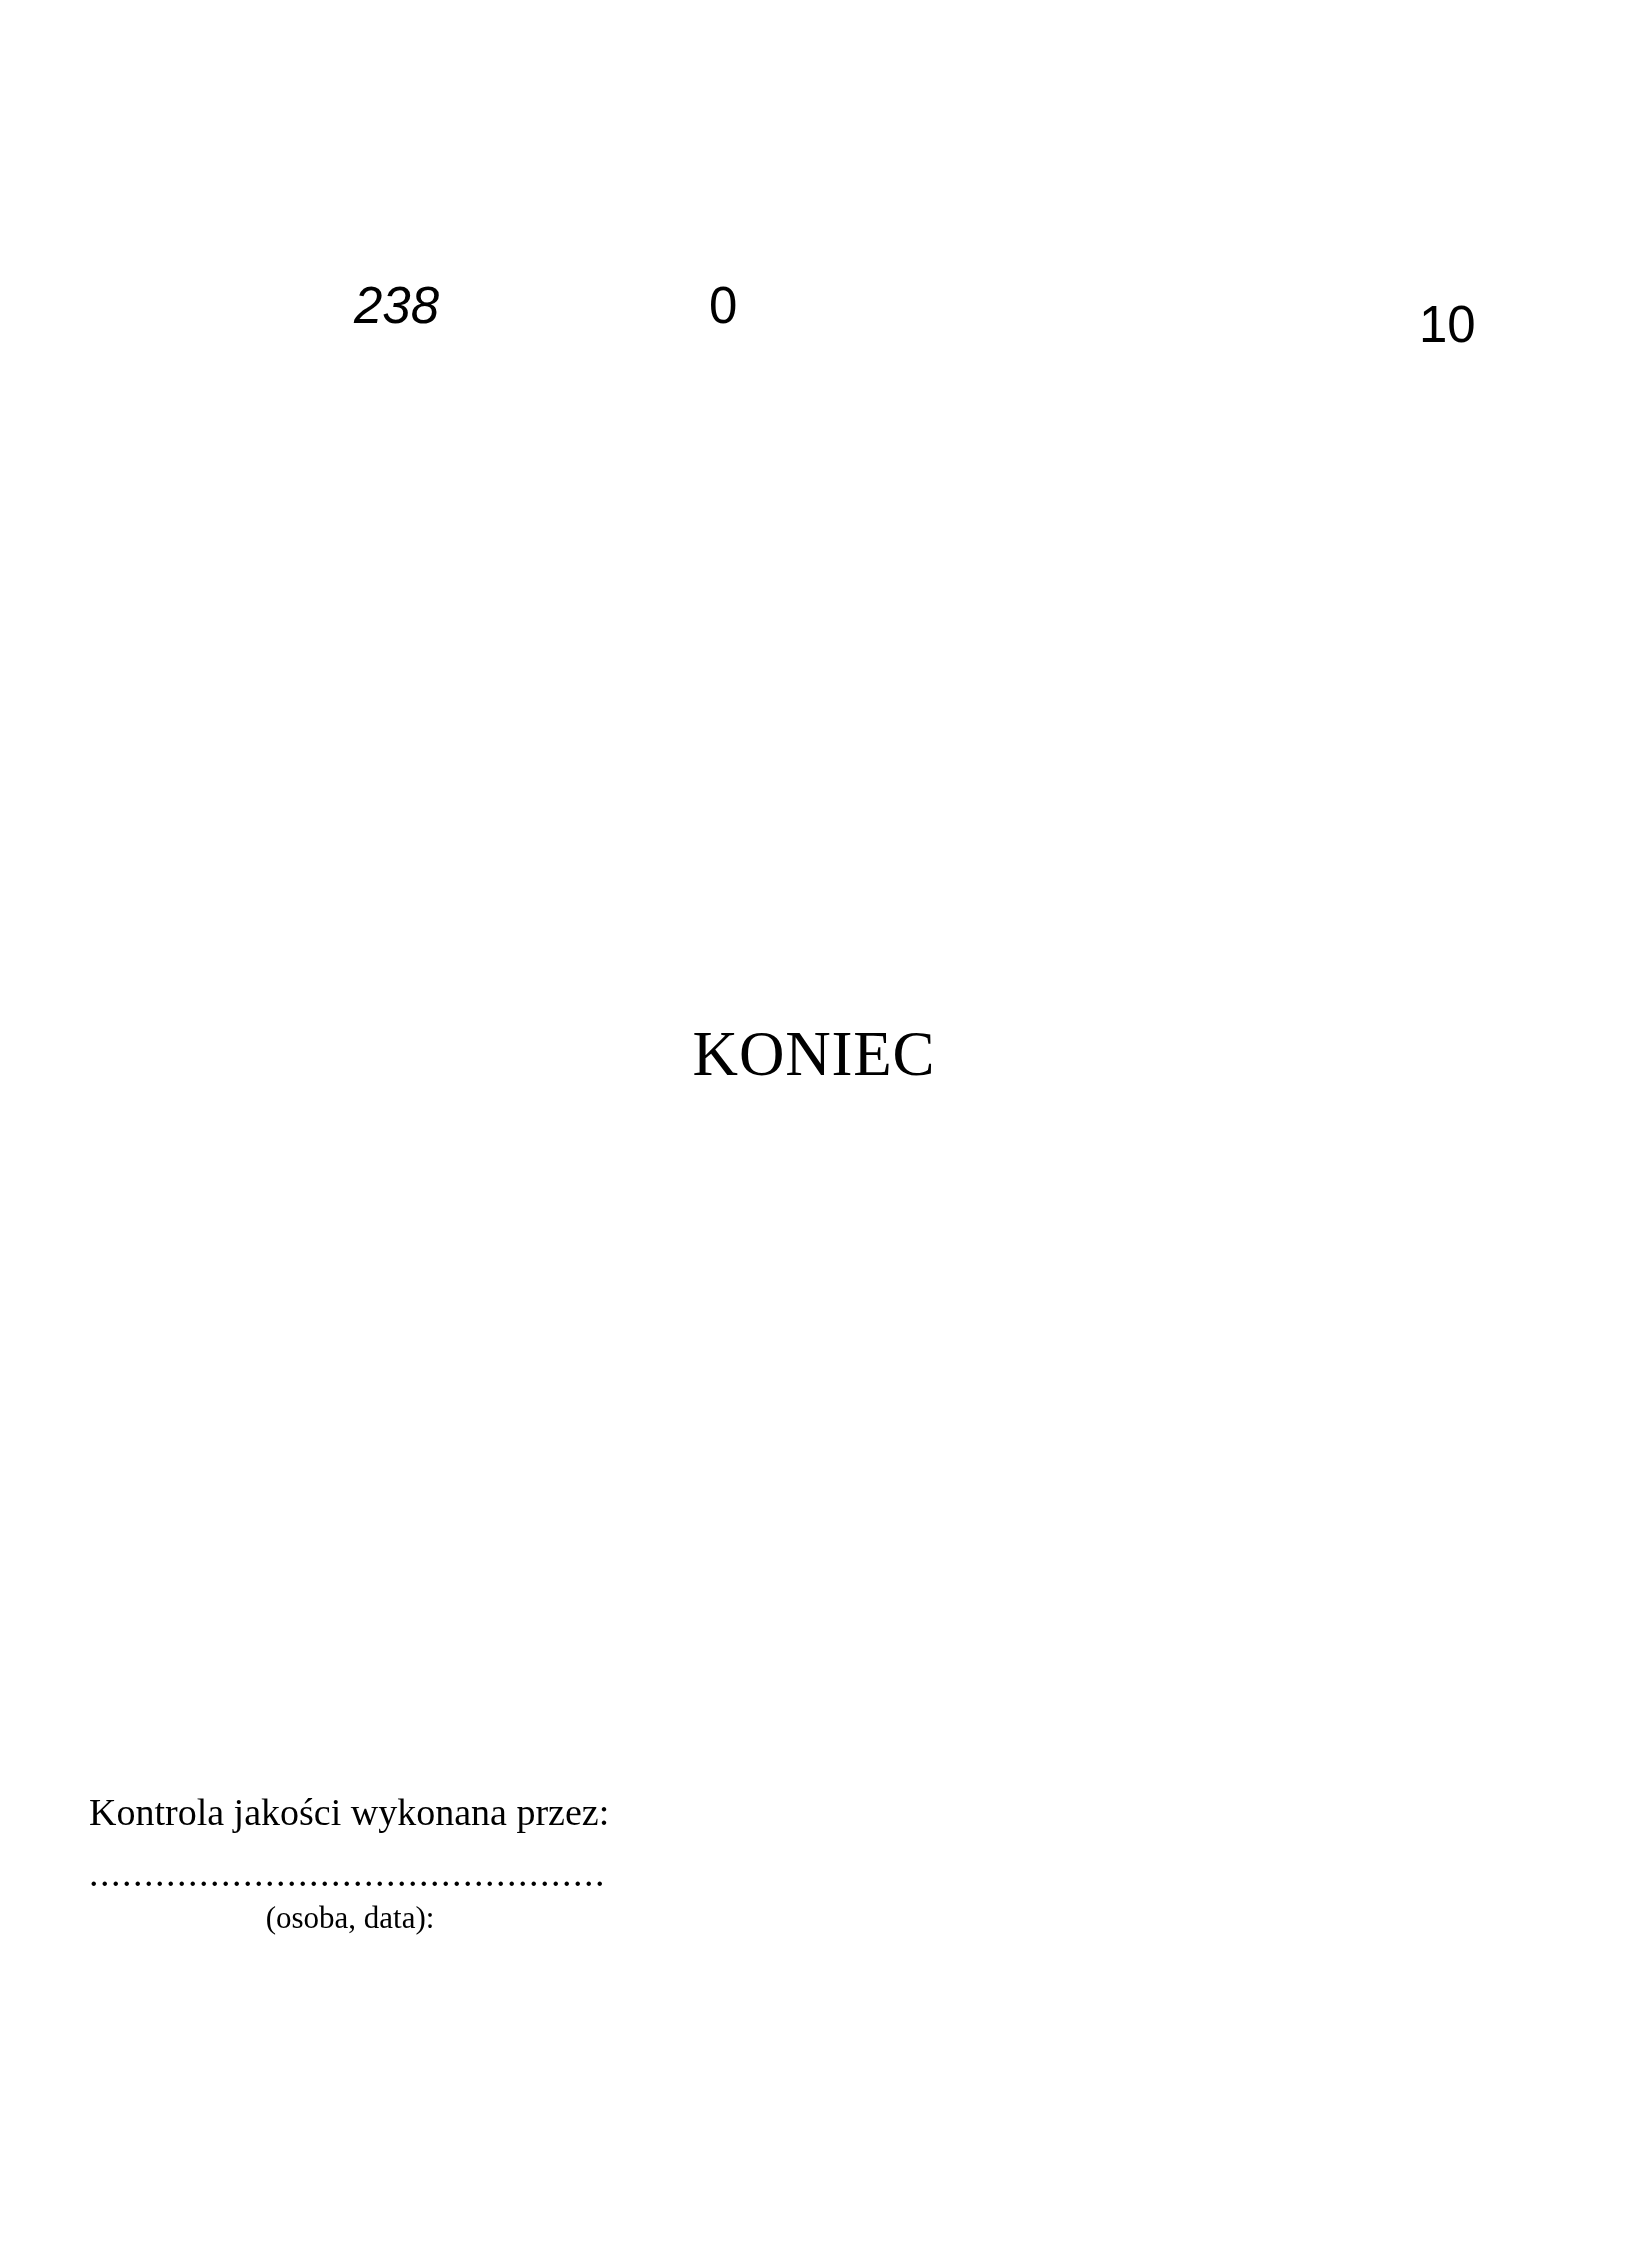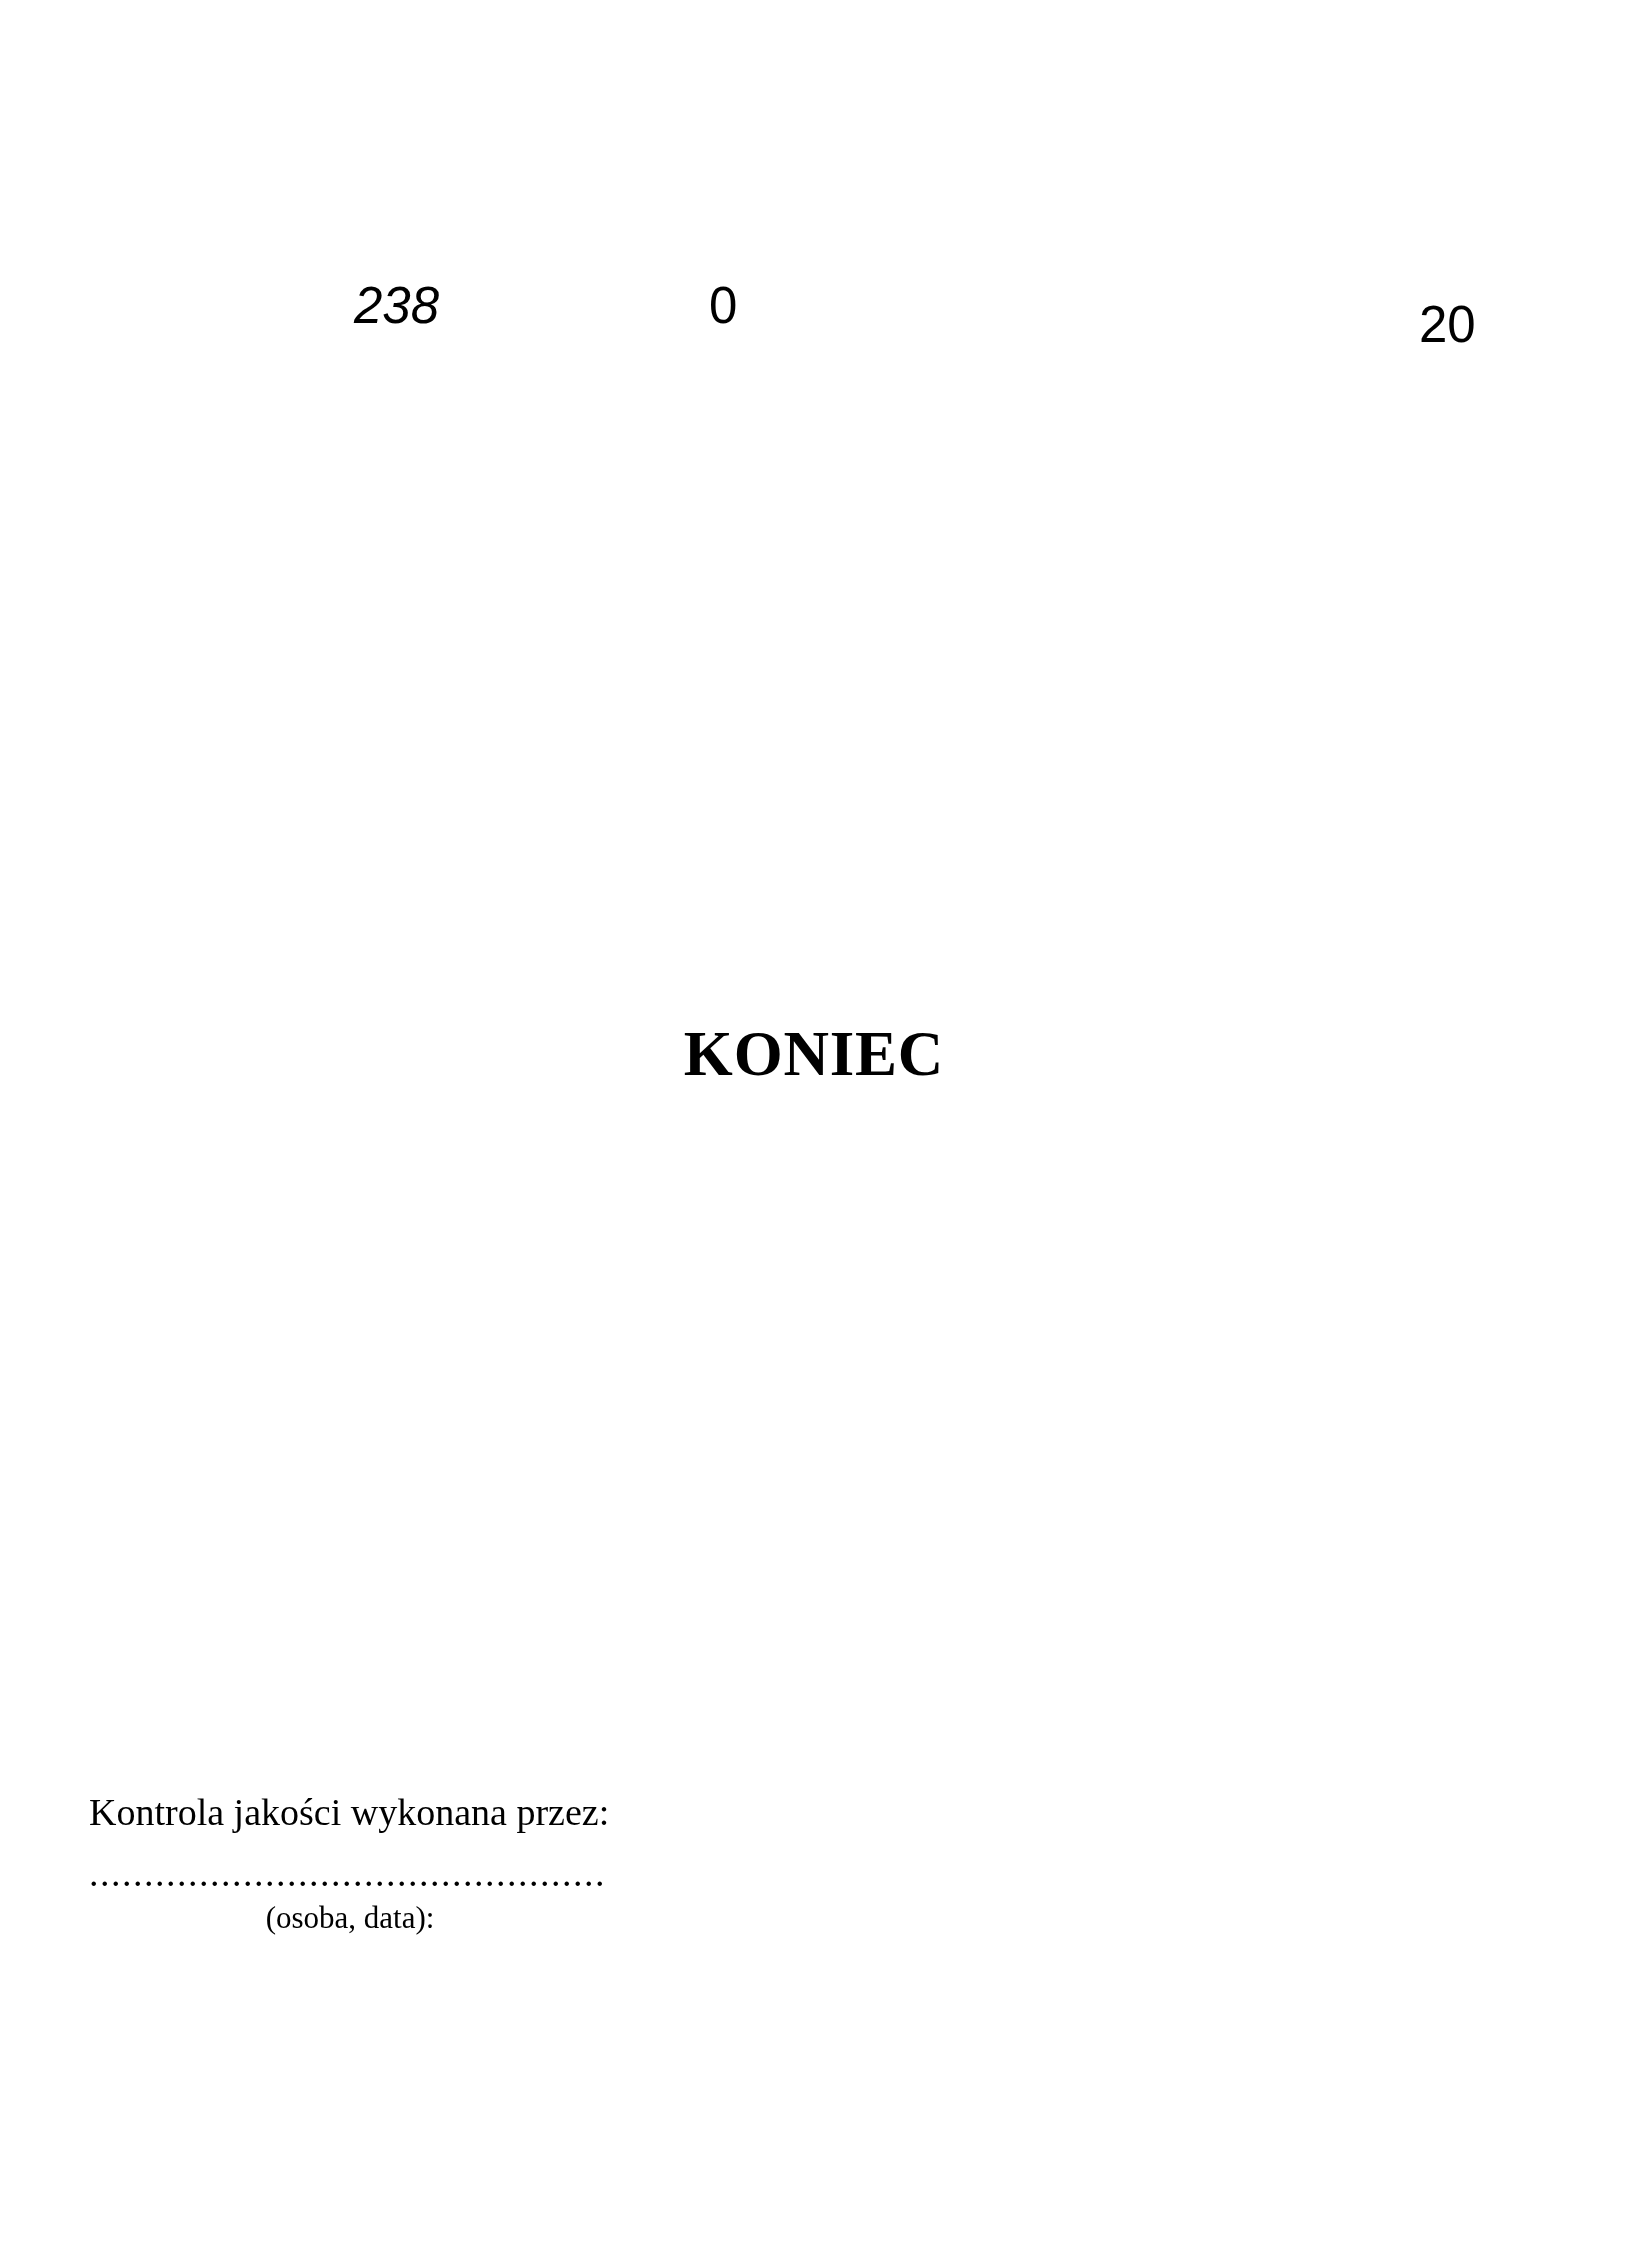--- a/index.html
+++ b/index.html
@@ -42,21 +42,21 @@
   .val-seria  { left: 709px; top: 280px; }
   .val-sygnatura { left: 1419px; top: 299px; }
 
   
   .koniec {
     left: 0;
     top: 1023px;
     width: 1628px;
     text-align: center;
     font-size: 63px;
-    font-weight: bold;
+    font-weight: normal;
     line-height: 1;
     letter-spacing: 0.8px;
     color: #000000;
   }
 
   
   .kontrola-label {
     left: 89px;
     top: 1793px;
     font-size: 38px;
@@ -84,21 +84,21 @@
   }
 </style>
 </head>
 <body>
 
 <div class="page">
 
 
   <div class="abs fill-value val-zespol">238</div>
   <div class="abs fill-value val-seria">0</div>
-  <div class="abs fill-value val-sygnatura">20</div>
+  <div class="abs fill-value val-sygnatura">10</div>
 
   <div class="abs koniec">KONIEC</div>
 
   <div class="abs kontrola-label">Kontrola jakości wykonana przez:</div>
   <div class="abs signature-line">...............................................</div>
   <div class="abs osoba-data">(osoba, data):</div>
 
 </div>
 
 

